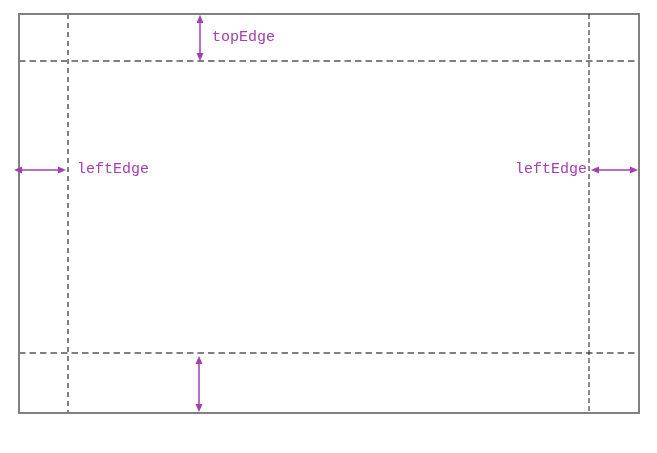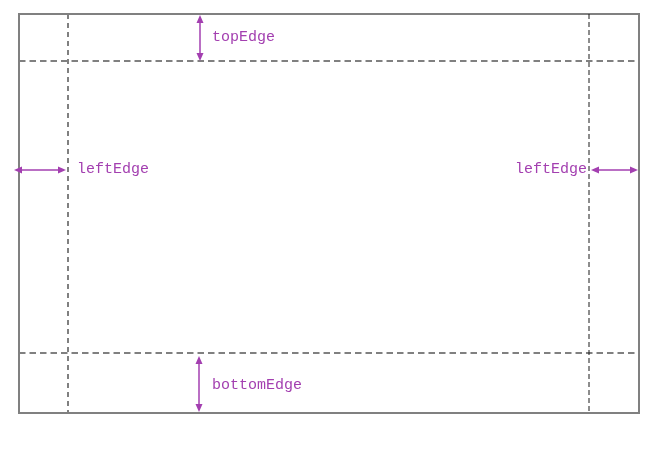--- a/index.html
+++ b/index.html
@@ -99,15 +99,14 @@
       <polygon points="199,412 195.5,404 202.5,404" class="arrow-head"></polygon>
     </g>
   </svg>
 
   <span class="label" style="left:212px; top:38px; transform:translateY(-50%);">topEdge</span>
 
   <span class="label" style="left:77px; top:170px; transform:translateY(-50%);">leftEdge</span>
 
   <span class="label" style="left:587px; top:170px; transform:translate(-100%,-50%);">leftEdge</span>
 
-  <span class="label" style="left:212px; top:386px; transform:translateY(-50%);">bottomEdge</span>
 
 </div>
 
 </body></html>

